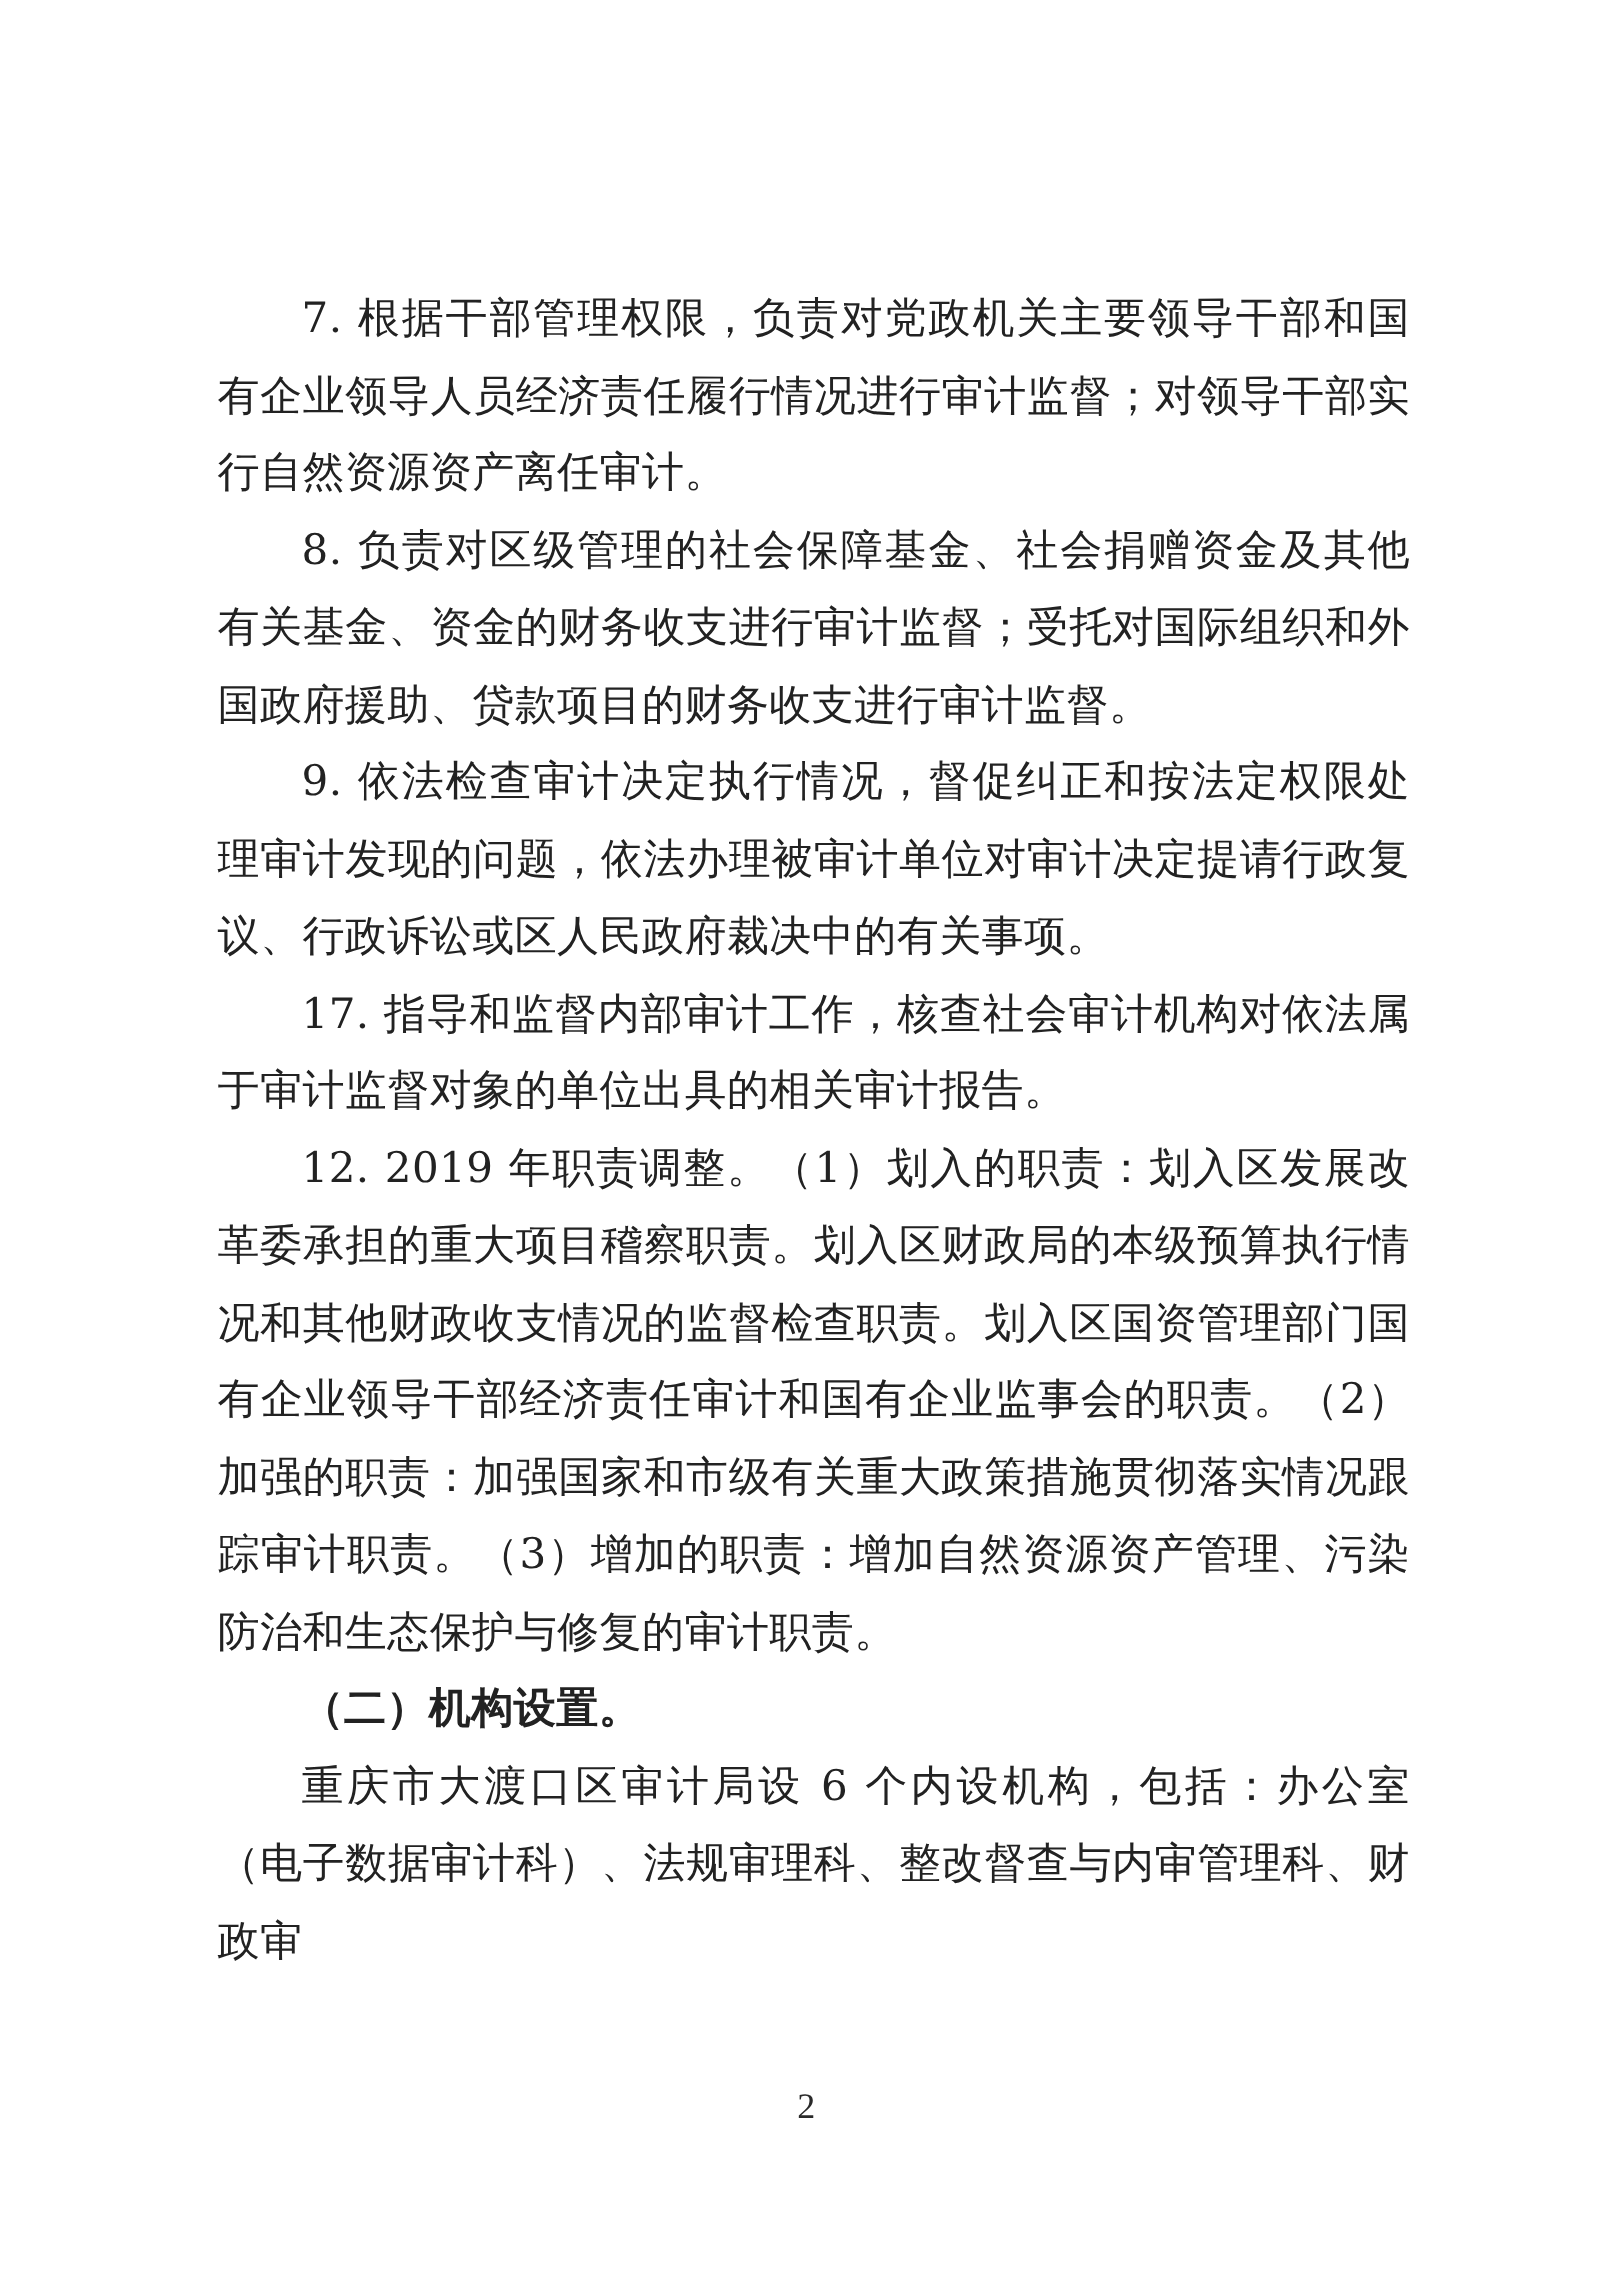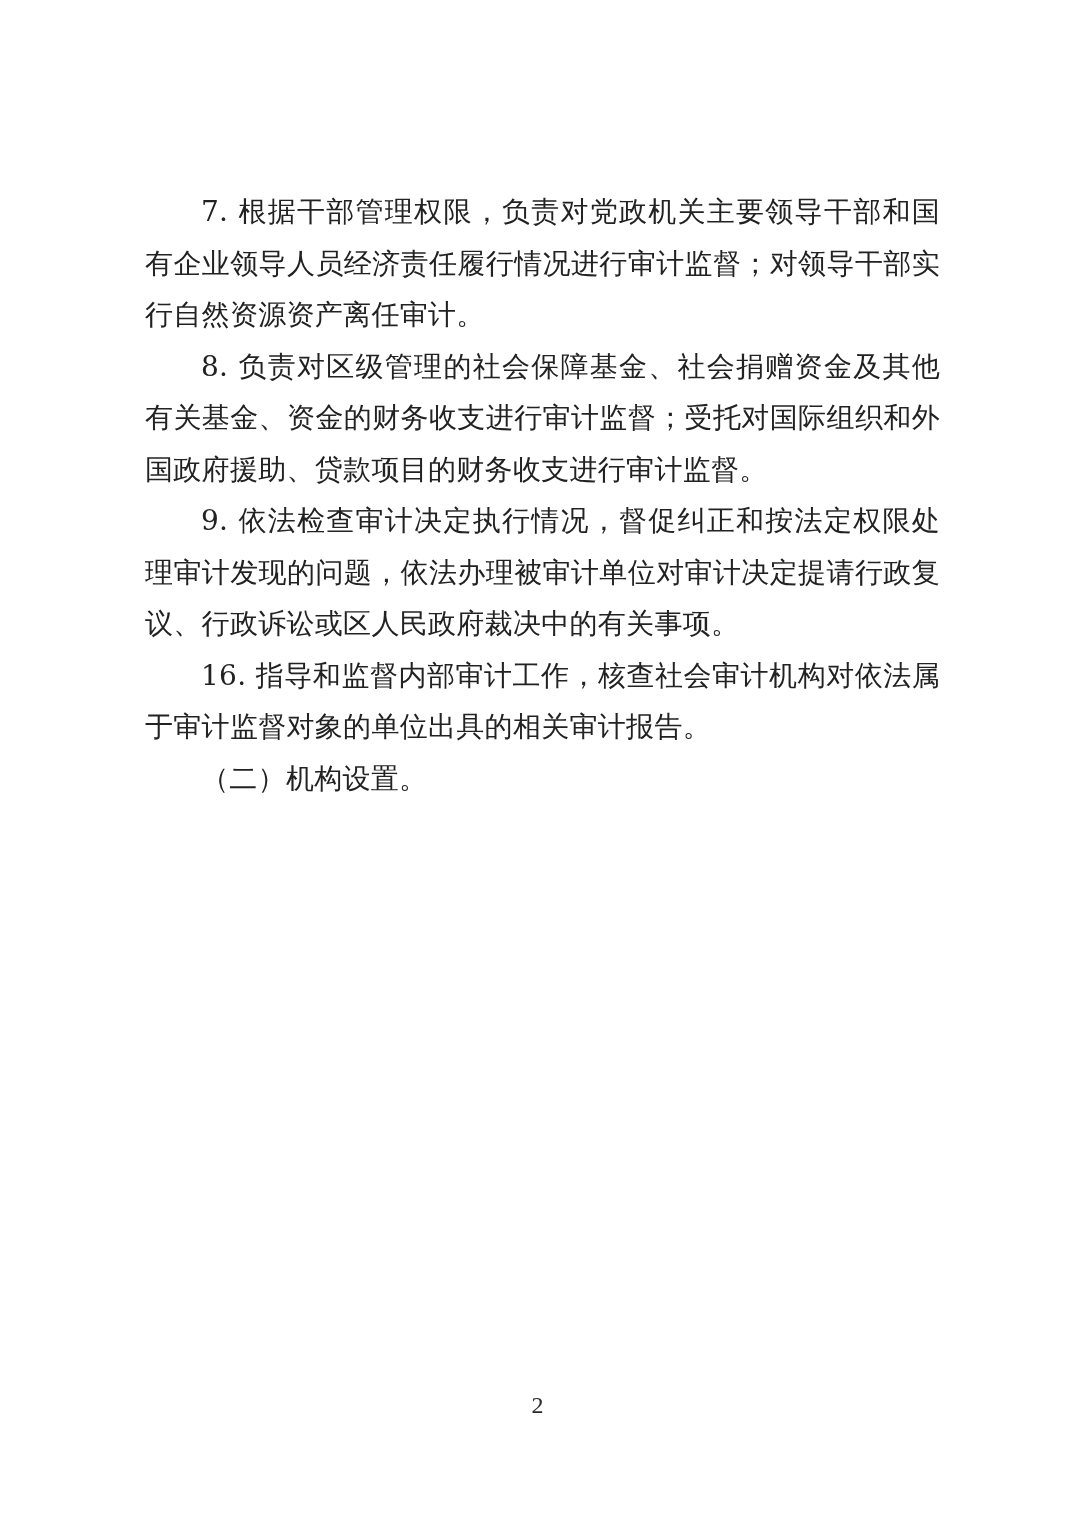--- a/index.html
+++ b/index.html
@@ -27,21 +27,21 @@
     font-size: 28px;
     line-height: 51.5px;
     text-indent: 2em;
     text-align: justify;
     text-justify: inter-ideograph;
     font-weight: 400;
     letter-spacing: 0.3px;
     word-break: break-all;
   }
   .para.heading {
-    font-weight: 400;
+    font-weight: 700;
     text-align: left;
   }
   .footer {
     position: absolute;
     top: 1390px;
     left: 0;
     width: 100%;
     text-align: center;
   }
   .page-number {
@@ -52,19 +52,21 @@
   }
 </style>
 </head>
 <body>
 
 <div class="page">
   <div class="content">
     <p class="para">7. 根据干部管理权限，负责对党政机关主要领导干部和国有企业领导人员经济责任履行情况进行审计监督；对领导干部实行自然资源资产离任审计。</p>
     <p class="para">8. 负责对区级管理的社会保障基金、社会捐赠资金及其他有关基金、资金的财务收支进行审计监督；受托对国际组织和外国政府援助、贷款项目的财务收支进行审计监督。</p>
     <p class="para">9. 依法检查审计决定执行情况，督促纠正和按法定权限处理审计发现的问题，依法办理被审计单位对审计决定提请行政复议、行政诉讼或区人民政府裁决中的有关事项。</p>
-    <p class="para">16. 指导和监督内部审计工作，核查社会审计机构对依法属于审计监督对象的单位出具的相关审计报告。</p>
+    <p class="para">17. 指导和监督内部审计工作，核查社会审计机构对依法属于审计监督对象的单位出具的相关审计报告。</p>
+    <p class="para">12. 2019 年职责调整。（1）划入的职责：划入区发展改革委承担的重大项目稽察职责。划入区财政局的本级预算执行情况和其他财政收支情况的监督检查职责。划入区国资管理部门国有企业领导干部经济责任审计和国有企业监事会的职责。（2）加强的职责：加强国家和市级有关重大政策措施贯彻落实情况跟踪审计职责。（3）增加的职责：增加自然资源资产管理、污染防治和生态保护与修复的审计职责。</p>
     <p class="para heading">（二）机构设置。</p>
+    <p class="para">重庆市大渡口区审计局设 6 个内设机构，包括：办公室（电子数据审计科）、法规审理科、整改督查与内审管理科、财政审</p>
   </div>
   <div class="footer">
     <span class="page-number">2</span>
   </div>
 </div>
 
 </body></html>

